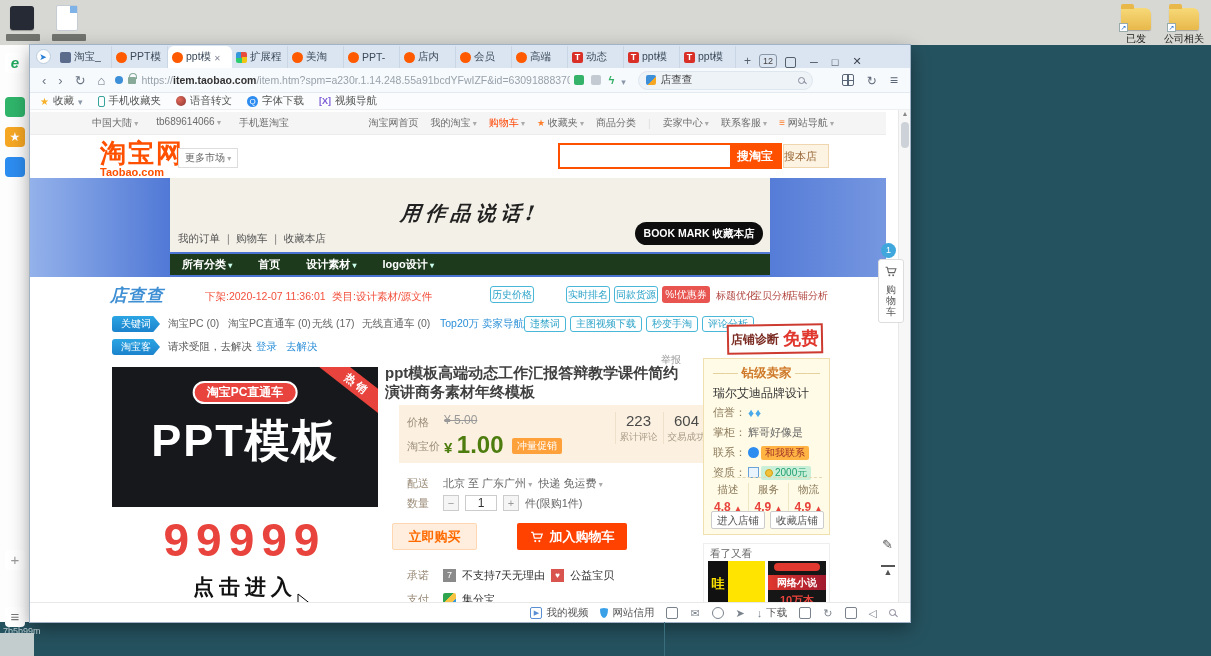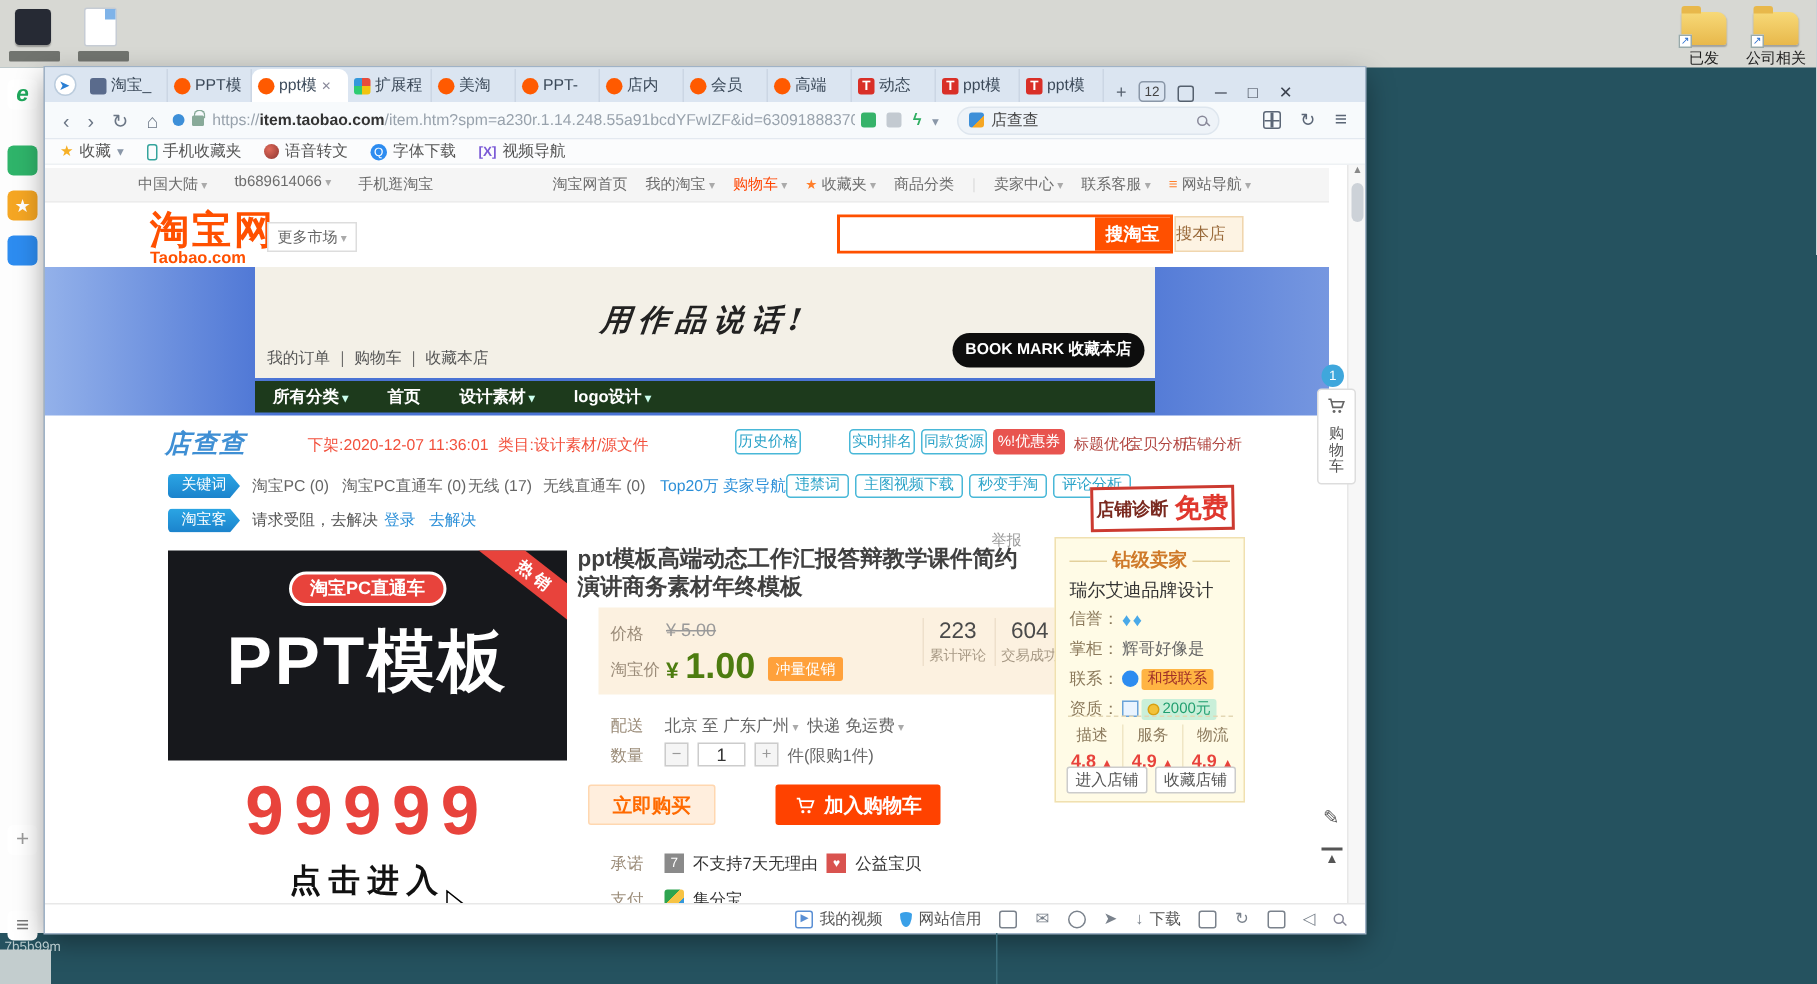--- a/index.html
+++ b/index.html
@@ -538,20 +538,32 @@
             <div class="rv"><span>4.9</span> <span class="rup">▲</span></div>
           </div>
         <div class="rcol" style="left:84px;border-left:1px solid #f0e6c4">
             <div class="rl">物流</div>
             <div class="rv"><span>4.9</span> <span class="rup">▲</span></div>
           </div>
         <div class="sbtn" style="left:7px;width:54px">进入店铺</div>
         <div class="sbtn" style="left:66px;width:54px">收藏店铺</div>
       </div>
 
+      <div class="also">
+        <div class="ttl">看了又看</div>
+        <div class="thumb1">
+            <div class="blk">哇</div>
+            <div class="tag"></div>
+          </div>
+        <div class="thumb2">
+            <div class="top"></div>
+            <div class="band">网络小说</div>
+            <div class="sub">10万本</div>
+          </div>
+      </div>
 
       <div class="vsb">
         <div class="up">▲</div>
         <div class="thumb"></div>
       </div>
     </div>
 
     <div class="fbadge">1</div>
     <div class="fcart">
       <svg width="14" height="13" viewBox="0 0 24 24">

